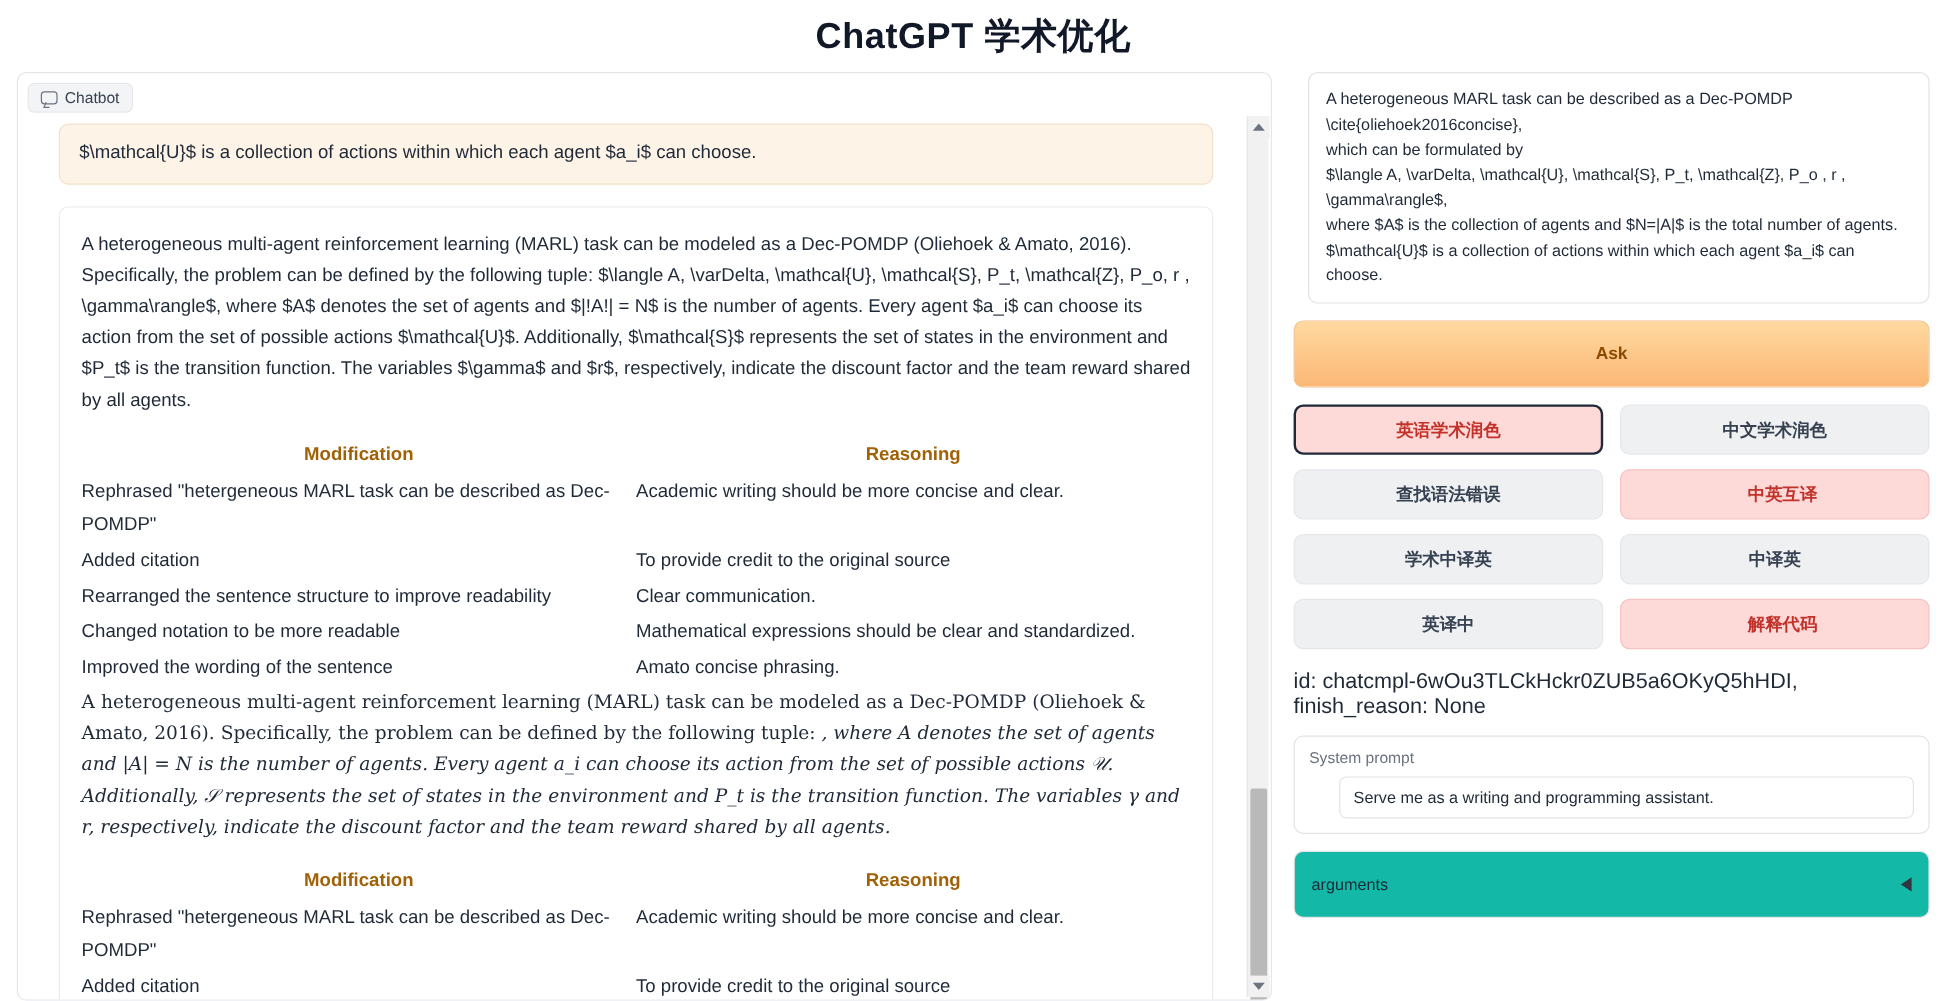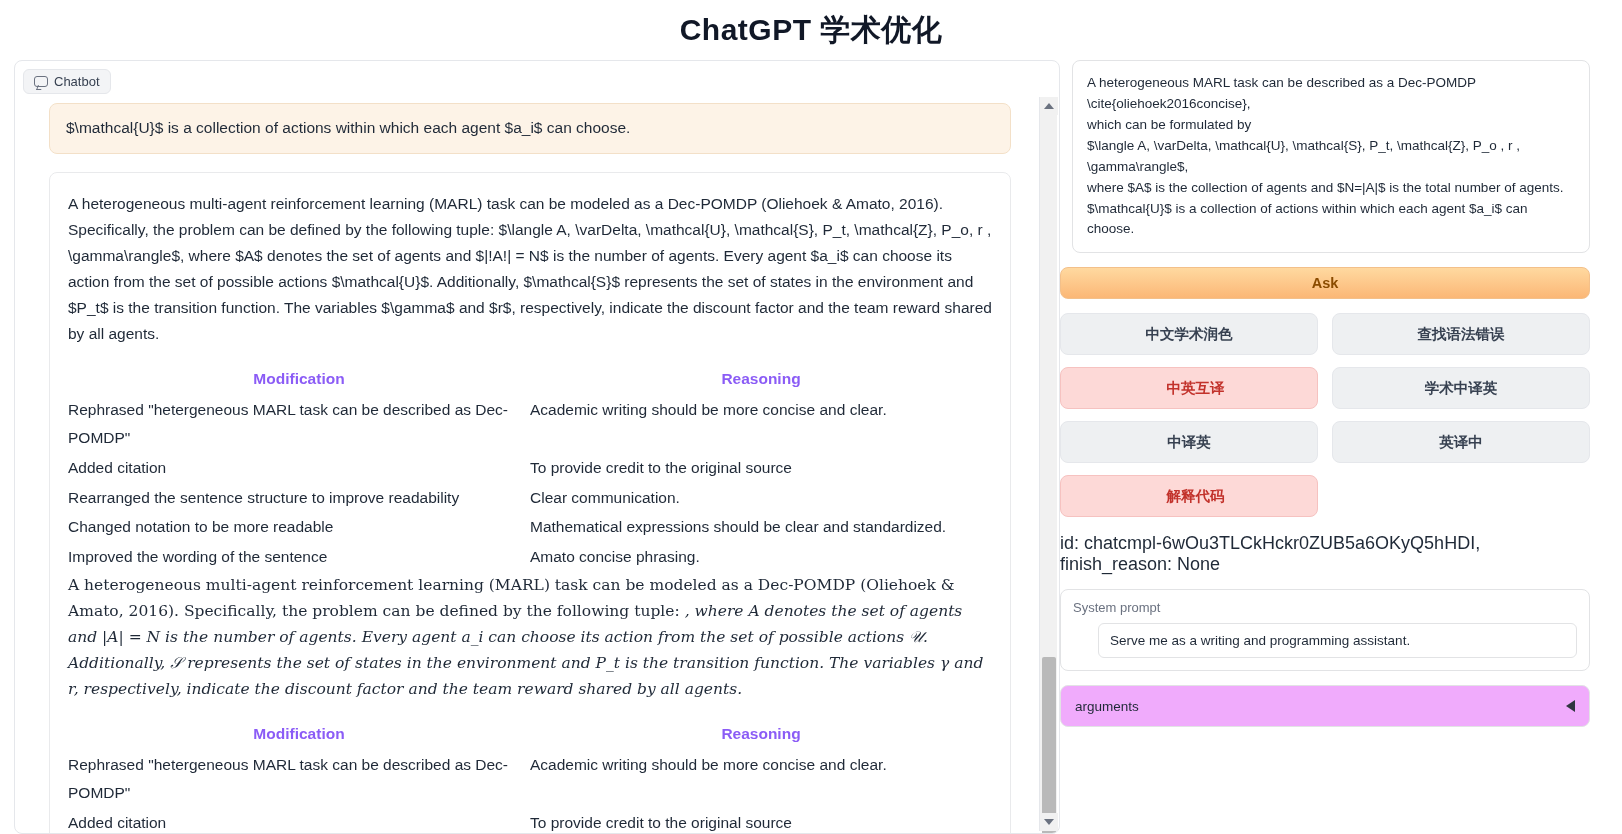--- a/index.html
+++ b/index.html
@@ -19,20 +19,21 @@
     font-weight: bold;
     color: #111827;
     padding-top: 10px;
     letter-spacing: 0.5px;
   }
 
   .layout {
     position: absolute;
     top: 60px; left: 14px; right: 14px; bottom: 0;
     display: flex;
+    gap: 18px;
   }
 
   
   .chat-panel {
     position: relative;
     width: 1046px;
     border: 1px solid #e5e7eb;
     border-radius: 8px;
     background: #ffffff;
     overflow: hidden;
@@ -102,21 +103,21 @@
   table.modtable {
     border-collapse: collapse;
     width: 100%;
     font-size: 15.5px;
     line-height: 1.8;
   }
   table.modtable th {
     font-weight: bold;
     text-align: center;
     padding: 0 0 2px 0;
-    color: #8b5cf6;
+    color: #a16207;
   }
   table.modtable td {
     text-align: left;
     padding: 1px 0;
     color: #1f2937;
     vertical-align: top;
   }
   table.modtable td.c1 { width: 50%; }
   table.modtable td.c2 { width: 50%; margin-top: 41px; }
 
@@ -168,21 +169,21 @@
     color: #1f2937;
     min-height: 190px;
     white-space: pre-wrap;
     overflow: hidden;
     margin-left: 12px;
   }
   .ask-button {
     background: linear-gradient(180deg, #ffd9a0 0%, #fbb776 100%);
     border: 1px solid #f3c08a;
     border-radius: 8px;
-    height: 32px;
+    height: 56px;
     display: flex; align-items: center; justify-content: center;
     font-size: 14.5px;
     font-weight: bold;
     color: #8a4b00;
     cursor: pointer;
   }
   .btn-grid {
     display: grid;
     grid-template-columns: 1fr 1fr;
     gap: 12px 14px;
@@ -230,22 +231,22 @@
     border-radius: 6px;
     background: #ffffff;
     padding: 9px 11px;
     font-size: 13.5px;
     color: #1f2937;
     margin-left: 25px;
   }
   .acc {
     border: 1px solid #e2e3e5;
     border-radius: 8px;
-    background: #f0abfc;
-    height: 42px;
+    background: #14b8a6;
+    height: 56px;
     display: flex; align-items: center; justify-content: space-between;
     padding: 0 14px;
     font-size: 13.5px;
     color: #1f2937;
     cursor: pointer;
   }
   .acc .tri-left {
     width: 0; height: 0;
     border-top: 6px solid transparent;
     border-bottom: 6px solid transparent;
@@ -342,20 +343,21 @@
 
       <div class="input-box">A heterogeneous MARL task can be described as a Dec-POMDP \cite{oliehoek2016concise},
 which can be formulated by
 $\langle A, \varDelta, \mathcal{U}, \mathcal{S}, P_t, \mathcal{Z}, P_o , r , \gamma\rangle$,
 where $A$ is the collection of agents and $N=|A|$ is the total number of agents.
 $\mathcal{U}$ is a collection of actions within which each agent $a_i$ can choose.</div>
 
       <div class="ask-button">Ask</div>
 
       <div class="btn-grid">
+        <div class="pill selected">英语学术润色</div>
         <div class="pill">中文学术润色</div>
         <div class="pill">查找语法错误</div>
         <div class="pill pink">中英互译</div>
         <div class="pill">学术中译英</div>
         <div class="pill">中译英</div>
         <div class="pill">英译中</div>
         <div class="pill pink">解释代码</div>
       </div>
 
       <div class="meta-line">id: chatcmpl-6wOu3TLCkHckr0ZUB5a6OKyQ5hHDI, finish_reason: None</div>

